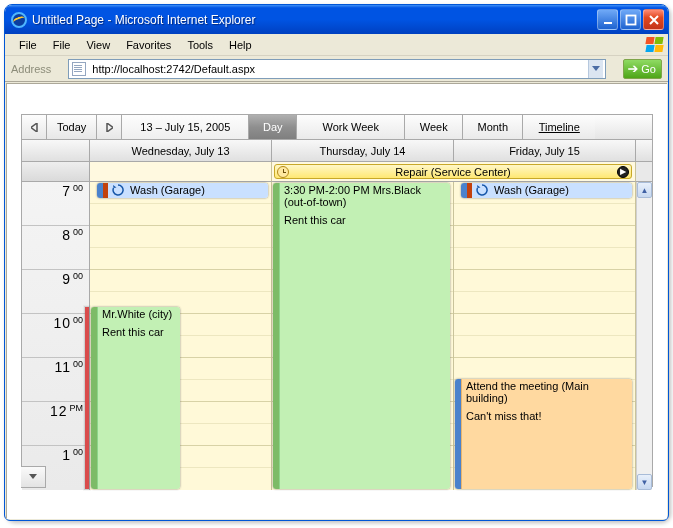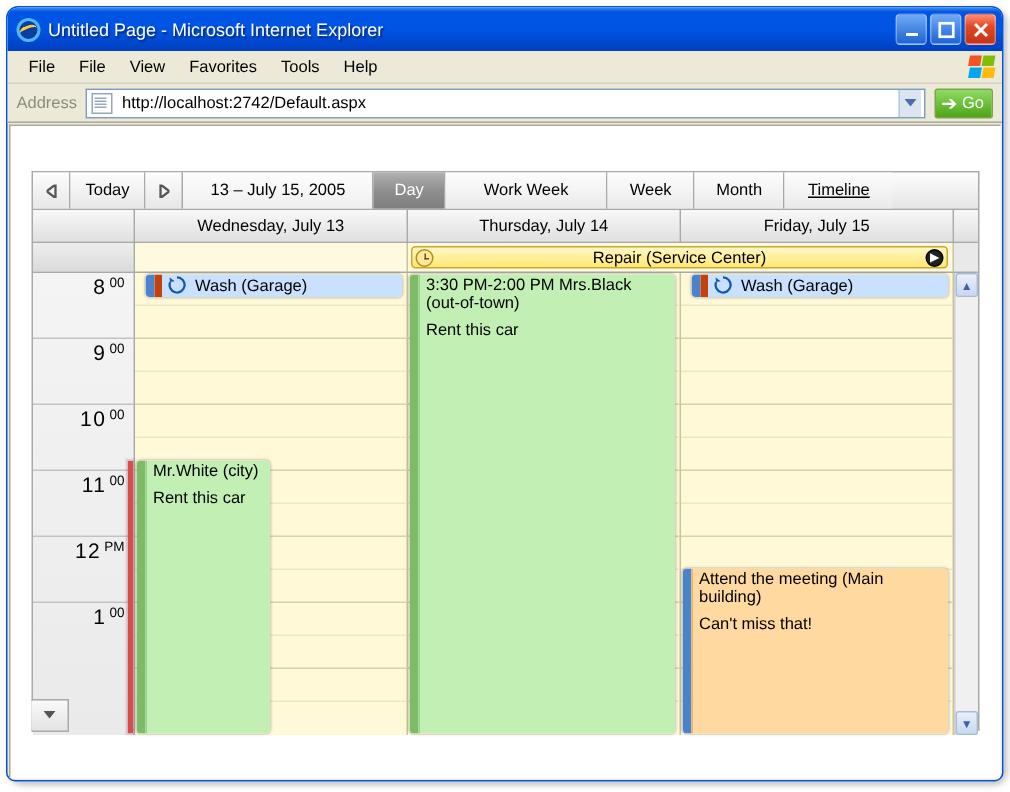--- a/index.html
+++ b/index.html
@@ -77,21 +77,21 @@
   }
   .win-flag span { position:absolute; width:8px; height:7px; transform:skewX(-10deg);}
   .win-flag .r{background:#f35325; left:1px; top:1px;}
   .win-flag .g{background:#81bc06; left:10px; top:1px;}
   .win-flag .b{background:#05a6f0; left:1px; top:9px;}
   .win-flag .y{background:#ffba08; left:10px; top:9px;}
 
   .addrbar {
     height: 26px; background:#ece9d8;
     display:flex; align-items:center;
-    padding: 0 6px; gap:6px;
+    padding: 0 6px; gap:17px;
     border-bottom: 1px solid #aca899;
   }
   .addrbar .lbl { color:#8c8c79; }
   .addrbar .url-wrap {
     flex:1; height:20px;
     background:#fff; border:1px solid #7f9db9;
     display:flex; align-items:center; padding:0 2px 0 3px;
   }
   .url-wrap .page-icon { width:14px; height:14px; margin-right:4px; position:relative;}
   .page-icon::before{content:"";position:absolute;inset:0;background:#fff;border:1px solid #94a6c0;}
@@ -367,20 +367,21 @@
               <span class="clock-icon"></span>
               <span class="label">Repair (Service Center)</span>
               <span class="arrow-bullet">▶</span>
             </div>
           </div>
           <div class="scroll-corner-allday"></div>
         </div>
 
         <div class="body-row">
           <div class="timecol">
+            <div class="hour"><span class="hr">7</span><span class="mn">00</span></div>
             <div class="hour"><span class="hr">8</span><span class="mn">00</span></div>
             <div class="hour"><span class="hr">9</span><span class="mn">00</span></div>
             <div class="hour"><span class="hr">10</span><span class="mn">00</span></div>
             <div class="hour"><span class="hr">11</span><span class="mn">00</span></div>
             <div class="hour"><span class="hr">12</span><span class="mn">PM</span></div>
             <div class="hour last"><span class="hr">1</span><span class="mn">00</span></div>
           </div>
 
           <div class="daycol">
             <div class="halfslot"></div>

